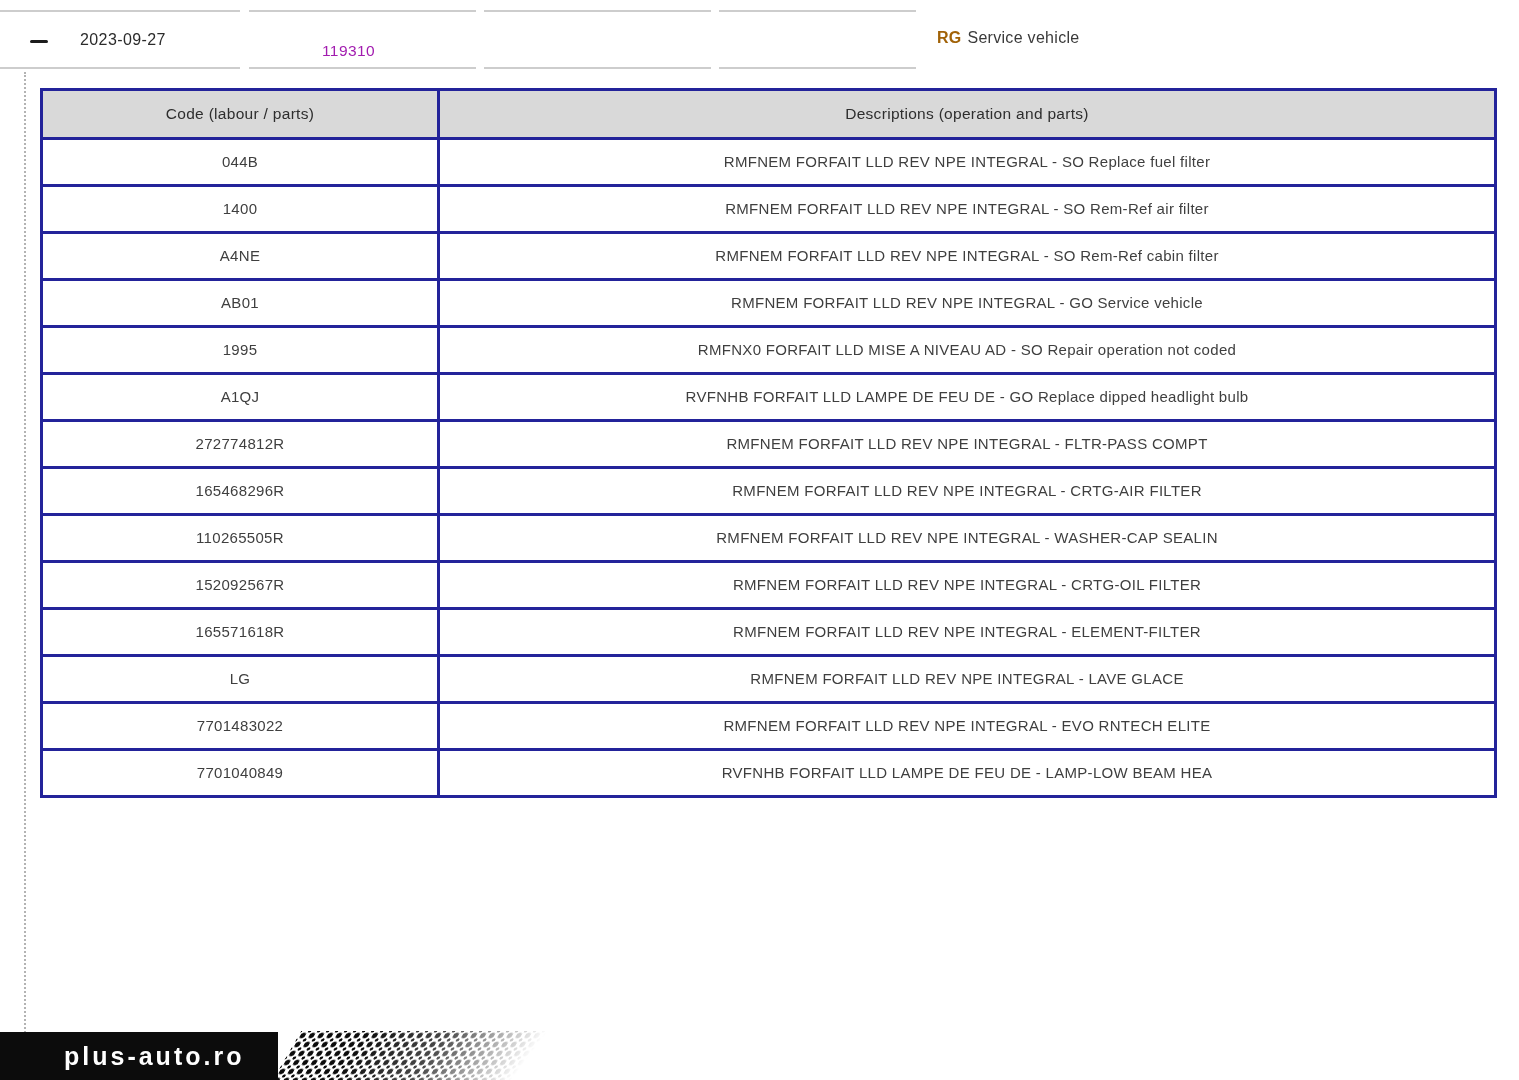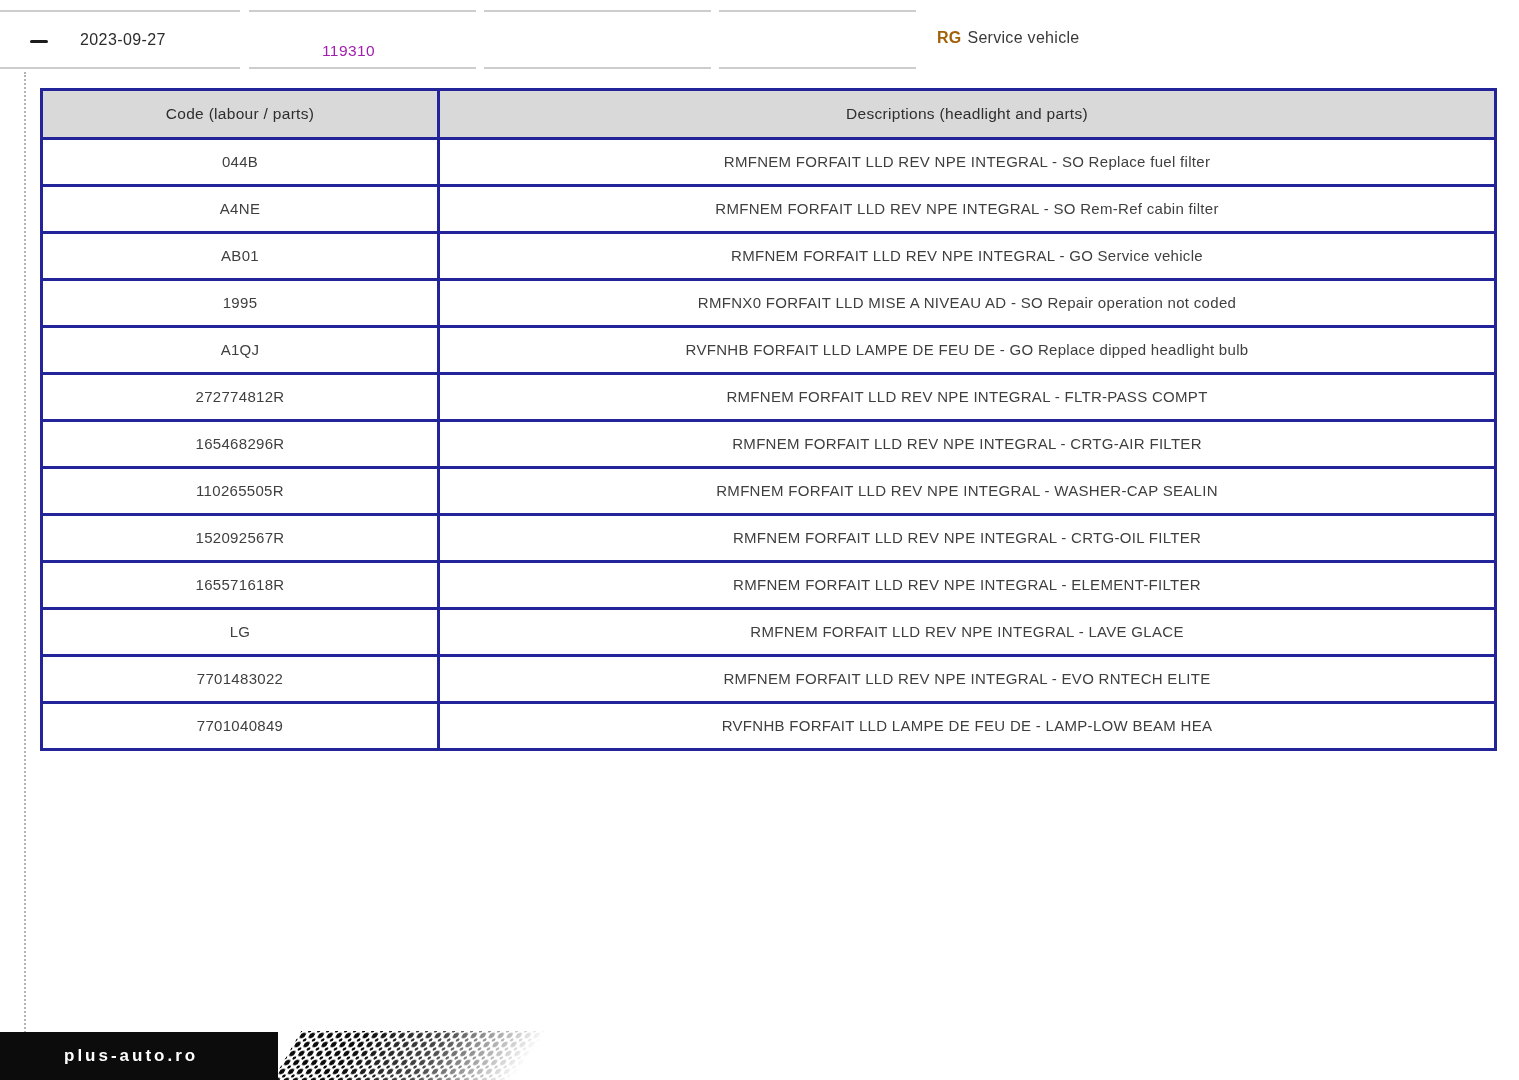--- a/index.html
+++ b/index.html
@@ -82,21 +82,21 @@
 
   
   .watermark-bar {
     position: absolute; left: 0; top: 1032px; width: 278px; height: 48px;
     background: #0c0c0c;
     display: flex; align-items: center;
     padding-left: 64px;
     z-index: 5;
   }
   .watermark-text {
-    color: #ffffff; font-size: 17px; font-weight: 700; letter-spacing: 3px;
+    color: #ffffff; font-size: 25px; font-weight: 700; letter-spacing: 3px;
   }
   .halftone {
     position: absolute; left: 272px; top: 1031px; width: 260px; height: 50px;
     z-index: 6;
     background-image:
       radial-gradient(circle, #0c0c0c 2.5px, transparent 3px),
       radial-gradient(circle, #0c0c0c 1.5px, transparent 1.9px);
     background-size: 9px 9px, 9px 9px;
     background-position: 0 0, 4.5px 4.5px;
     transform: skewX(-30deg);
@@ -130,27 +130,31 @@
 
 <div class="parts-table-wrap">
   <table class="parts">
     <colgroup>
         <col class="c-code">
         <col>
       </colgroup>
     <thead>
       <tr>
         <th>Code (labour / parts)</th>
-        <th>Descriptions (headlight and parts)</th>
+        <th>Descriptions (operation and parts)</th>
       </tr>
     </thead>
     <tbody id="rows-tbody">
         <tr>
           <td>044B</td>
           <td>RMFNEM FORFAIT LLD REV NPE INTEGRAL - SO Replace fuel filter</td>
+        </tr>
+        <tr>
+          <td>1400</td>
+          <td>RMFNEM FORFAIT LLD REV NPE INTEGRAL - SO Rem-Ref air filter</td>
         </tr>
         <tr>
           <td>A4NE</td>
           <td>RMFNEM FORFAIT LLD REV NPE INTEGRAL - SO Rem-Ref cabin filter</td>
         </tr>
         <tr>
           <td>AB01</td>
           <td>RMFNEM FORFAIT LLD REV NPE INTEGRAL - GO Service vehicle</td>
         </tr>
         <tr>

